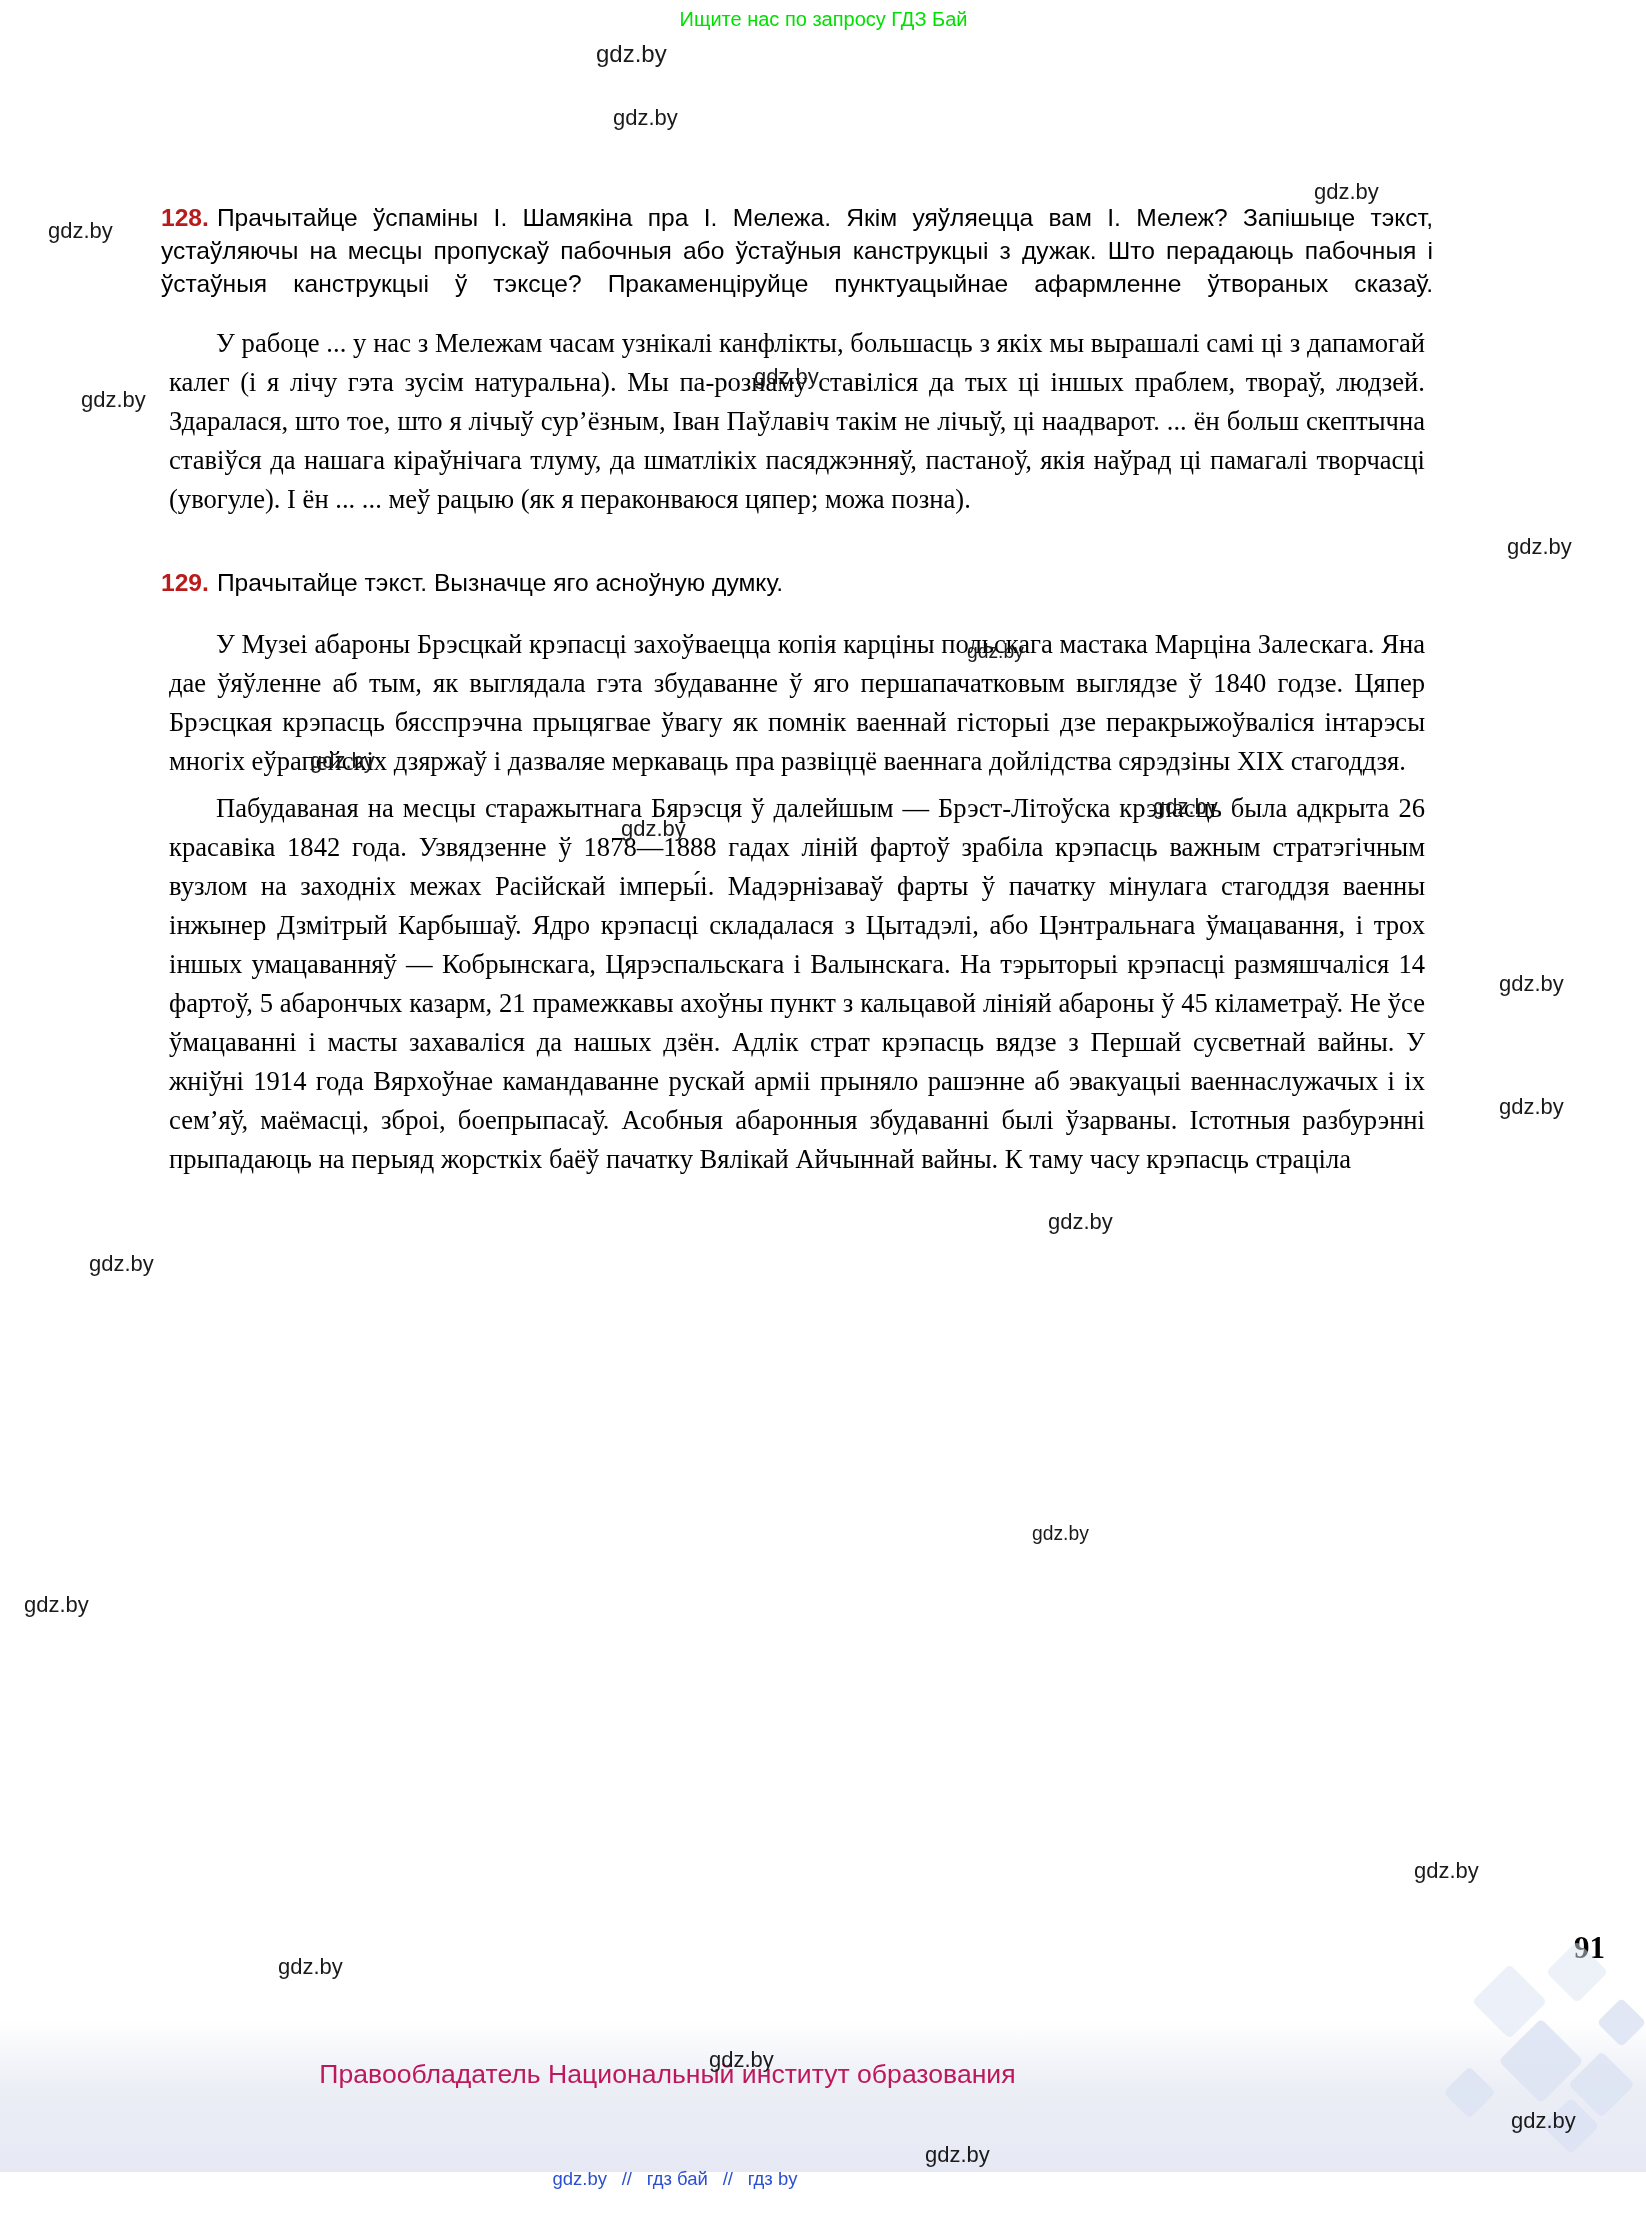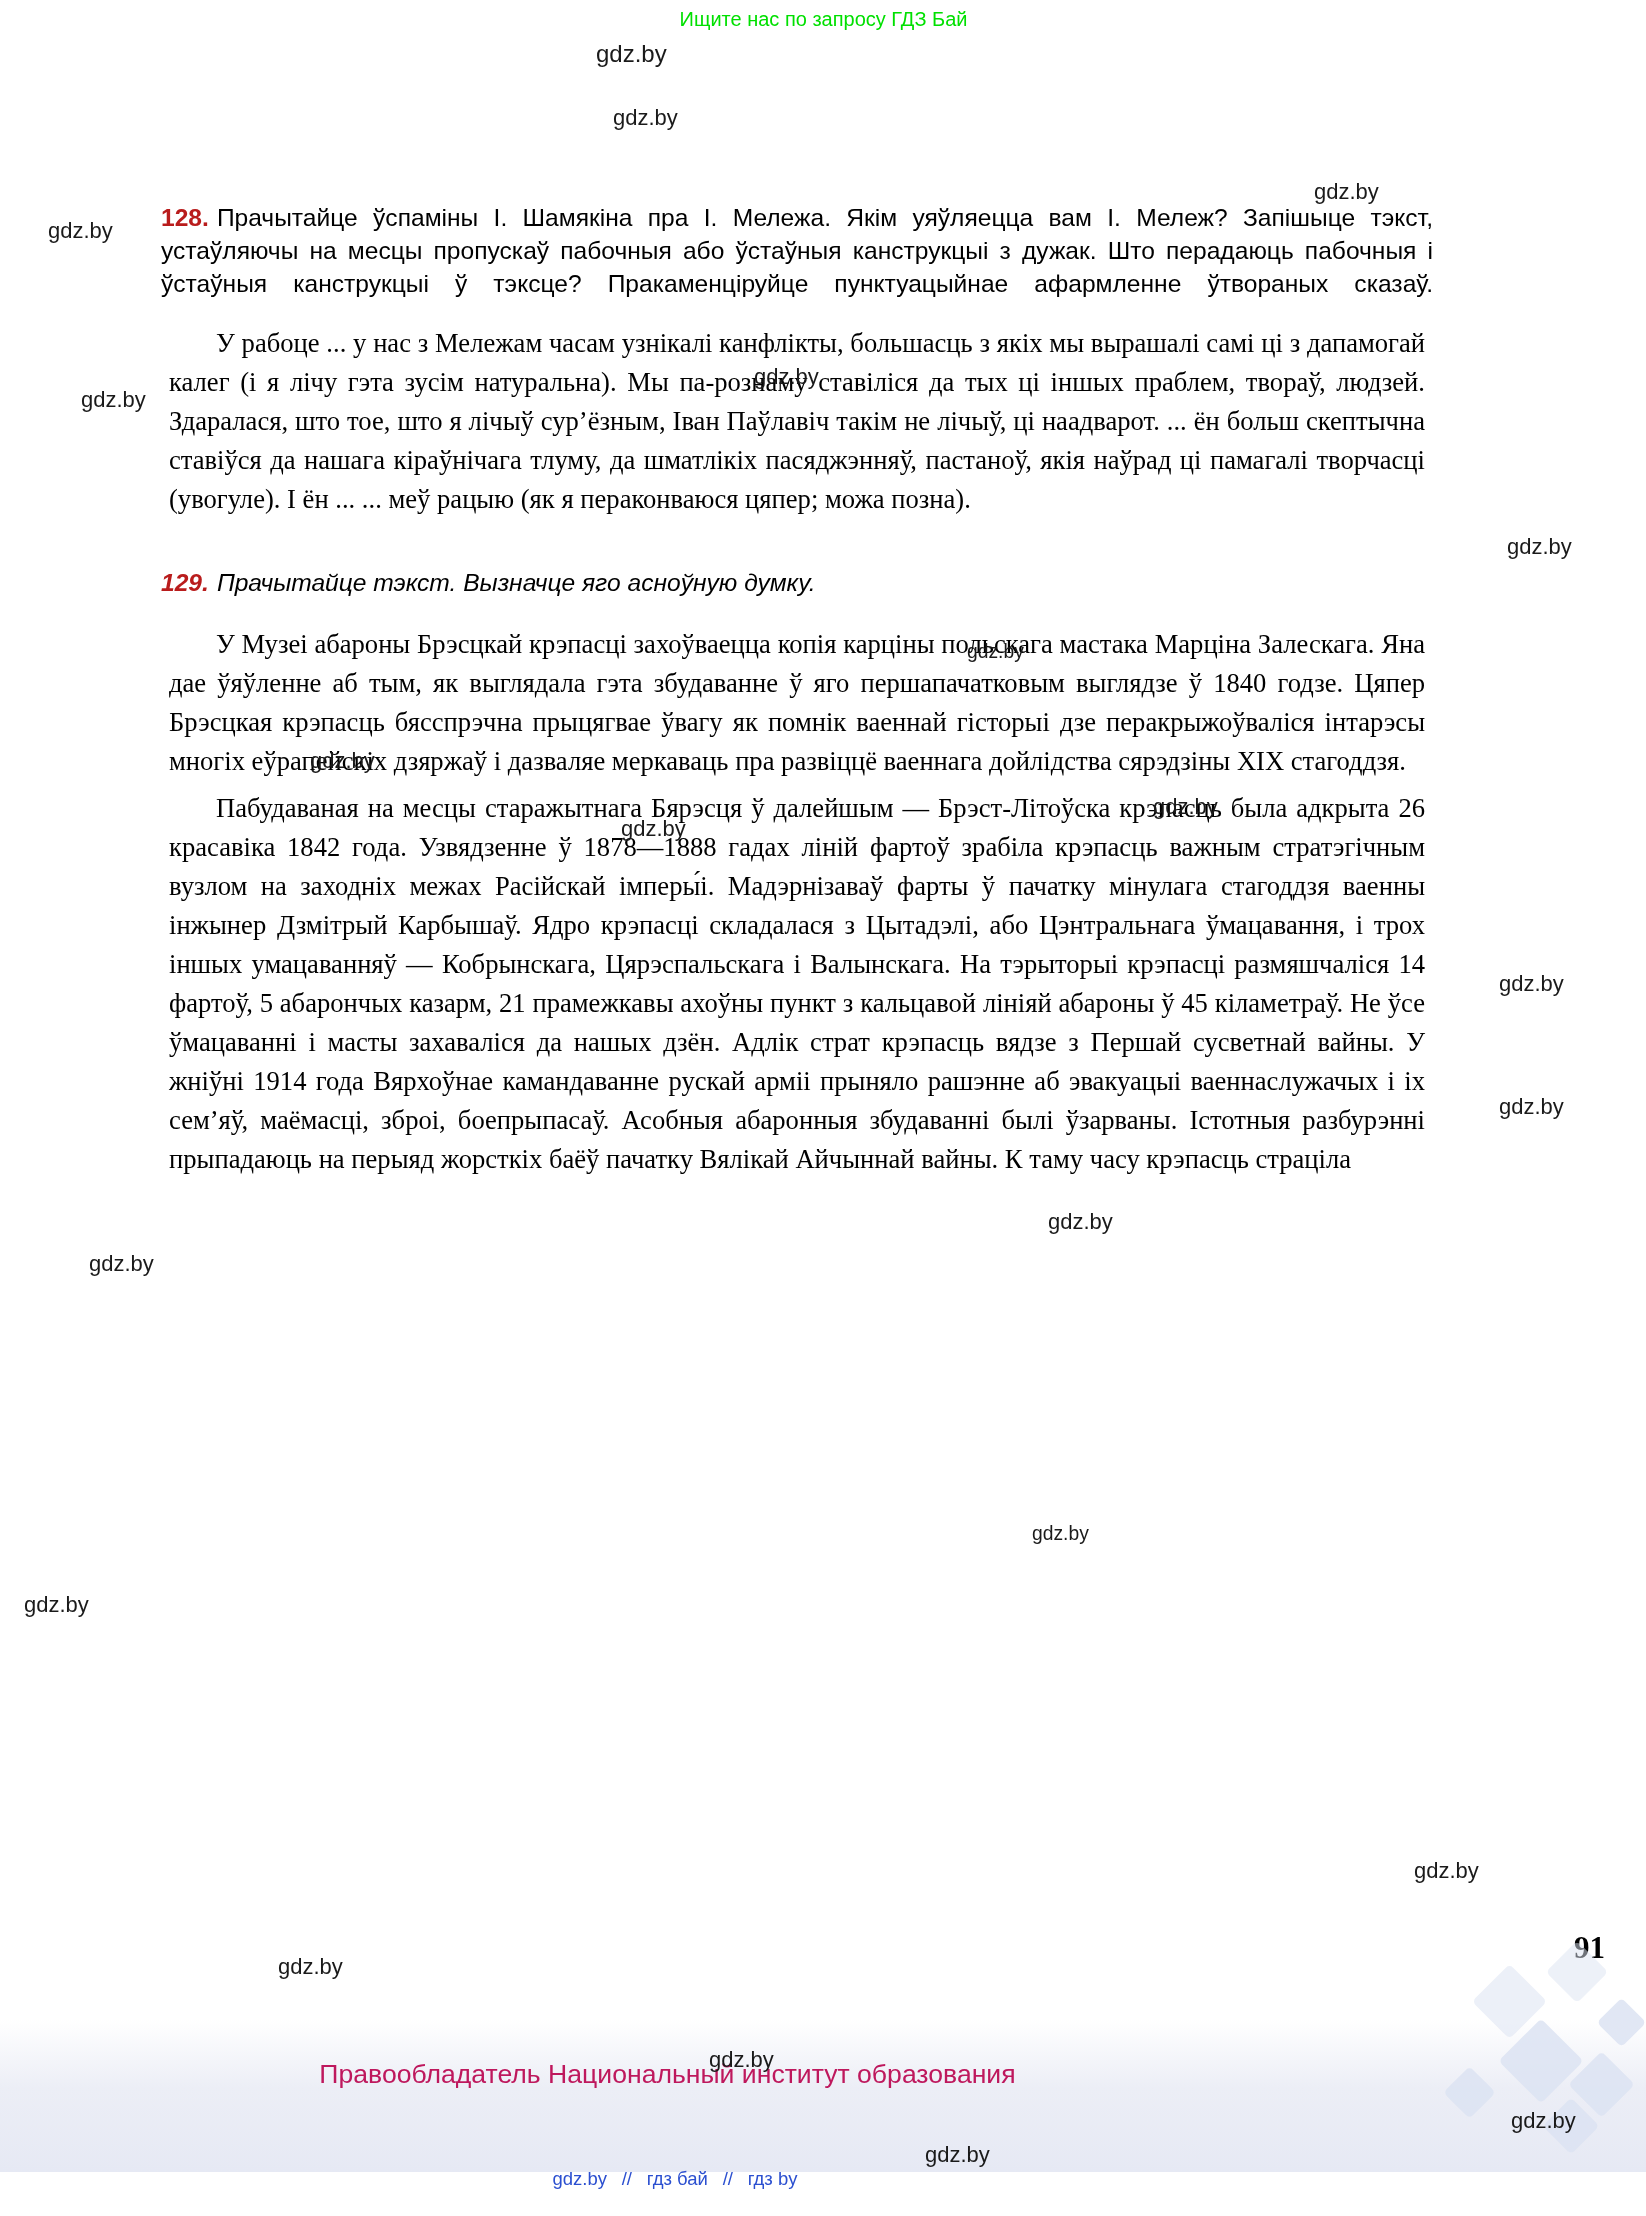--- a/index.html
+++ b/index.html
@@ -134,21 +134,21 @@
 
 <div class="page">
   <div class="content">
 
     <p class="ex-head">
       <span class="ex-num">128.</span><span style="padding-left:8px;">Прачытайце ўспаміны І. Шамякіна пра І. Мележа. Якім уяўляецца вам І. Мележ? Запішыце тэкст, устаўляючы на месцы пропускаў пабочныя або ўстаўныя канструкцыі з дужак. Што перадаюць пабочныя і ўстаўныя канструкцыі ў тэксце? Пракаменціруйце пунктуацыйнае афармленне ўтвораных сказаў.</span>
     </p>
 
     <p class="body-par" style="margin-top:24px;">У рабоце ... у нас з Мележам часам узнікалі канфлікты, большасць з якіх мы вырашалі самі ці з дапамогай калег (і я лічу гэта зусім натуральна). Мы па-рознаму ставіліся да тых ці іншых праблем, твораў, людзей. Здаралася, што тое, што я лічыў сур’ёзным, Іван Паўлавіч такім не лічыў, ці наадварот. ... ён больш скептычна ставіўся да нашага кіраўнічага тлуму, да шматлікіх пасяджэнняў, пастаноў, якія наўрад ці памагалі творчасці (увогуле). І ён ... ... меў рацыю (як я пераконваюся цяпер; можа позна).</p>
 
-    <p class="ex-head" style="margin-top:47px;text-align-last:left;font-style:italic;">
+    <p class="ex-head" style="margin-top:47px;text-align-last:left;">
       <span class="ex-num">129.</span><span style="padding-left:8px;">Прачытайце тэкст. Вызначце яго асноўную думку.</span>
     </p>
 
 
     <p class="body-par" style="margin-top:26px;">
       <span>У Музеі абароны Брэсцкай крэпасці захоўваецца копія карціны польскага мастака Марціна Залескага. Яна дае ўяўленне аб тым, як выглядала гэта збудаванне ў яго першапачатковым выглядзе ў 1840 годзе. </span><span class="bold-seg">Цяпер Брэсцкая крэпасць бясспрэчна прыцягвае ўвагу як помнік ваеннай гісторыі дзе перакрыжоўваліся інтарэсы многіх еўрапейскіх дзяржаў і дазваляе меркаваць пра развіццё ваеннага дойлідства сярэдзіны XIX стагоддзя.</span>
     </p>
 
     <p class="body-par">
       <span class="bold-seg">Пабудаваная на месцы старажытнага Бярэсця ў далейшым — Брэст-Літоўска крэпасць была адкрыта 26 красавіка 1842 года.</span><span> Узвядзенне ў 1878—1888 гадах ліній фартоў зрабіла крэпасць важным стратэгічным вузлом на заходніх межах Расійскай імперы́і. Мадэрнізаваў фарты ў пачатку мінулага стагоддзя ваенны інжынер Дзмітрый Карбышаў. Ядро крэпасці складалася з Цытадэлі, або Цэнтральнага ўмацавання, і трох іншых умацаванняў — Кобрынскага, Цярэспальскага і Валынскага. На тэрыторыі крэпасці размяшчаліся 14 фартоў, 5 абарончых казарм, 21 прамежкавы ахоўны пункт з кальцавой лініяй абароны ў 45 кіламетраў. Не ўсе ўмацаванні і масты захаваліся да нашых дзён. Адлік страт крэпасць вядзе з Першай сусветнай вайны. У жніўні 1914 года Вярхоўнае камандаванне рускай арміі прыняло рашэнне аб эвакуацыі ваеннаслужачых і іх сем’яў, маёмасці, зброі, боепрыпасаў. Асобныя абаронныя збудаванні былі ўзарваны. Істотныя разбурэнні прыпадаюць на перыяд жорсткіх баёў пачатку Вялікай Айчыннай вайны. К таму часу крэпасць страціла</span>

